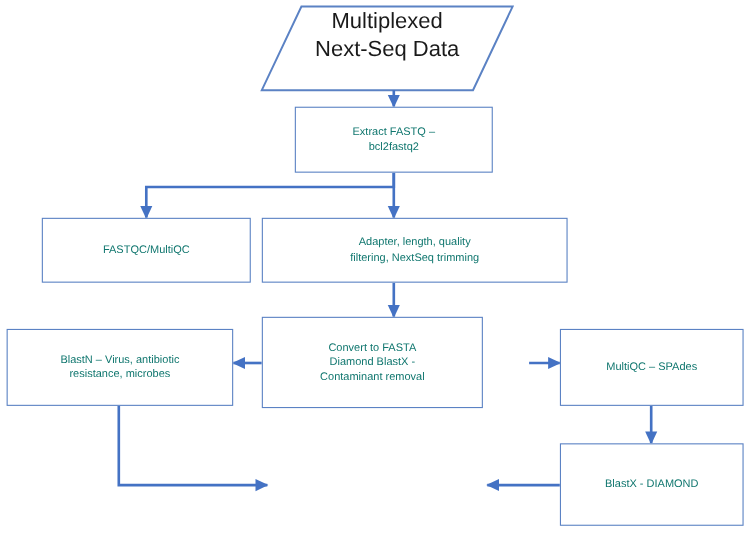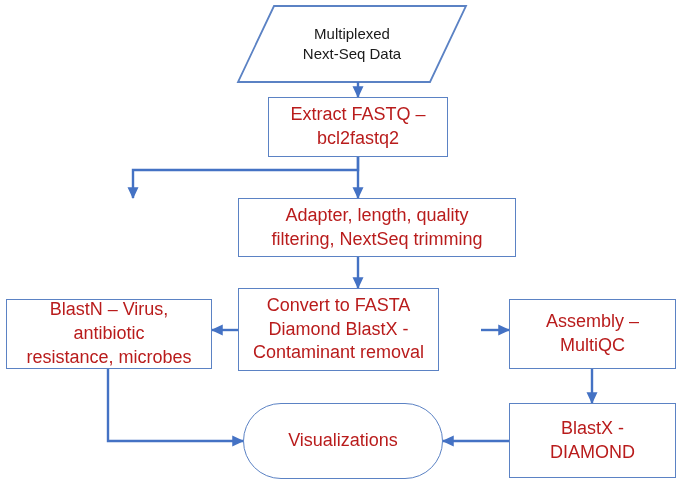--- a/index.html
+++ b/index.html
@@ -24,45 +24,44 @@
     width: 682px;
     height: 487px;
   }
   .node {
     position: absolute;
     box-sizing: border-box;
     display: flex;
     align-items: center;
     justify-content: center;
     text-align: center;
-    color: #b91c1c;
-    font-size: 18px;
+    color: #0f766e;
+    font-size: 10px;
     line-height: 1.32;
     background: #ffffff;
     border: 1.6px solid #5b82c4;
     z-index: 2;
   }
   .node .lbl {
     display: block;
     padding: 0 6px;
     white-space: pre-line;
   }
   .node.pill {
     border-radius: 999px;
   }
   .para-text {
     position: absolute;
     z-index: 3;
     text-align: center;
     color: #1a1a1a;
-    font-size: 15px;
+    font-size: 20px;
     line-height: 1.32;
     white-space: pre-line;
     display: flex;
-    align-items: center;
     justify-content: center;
   }
 </style>
 </head>
 <body>
 
 <div id="canvas">
 
   <svg class="svg-layer" viewBox="0 0 682 487" xmlns="http://www.w3.org/2000/svg">
     <defs>
@@ -95,42 +94,42 @@
   <div class="para-text" style="left:238px; top:6px; width:228px; height:76px;">
     <span class="lbl">Multiplexed
 Next-Seq Data</span>
   </div>
 
   <div class="node" style="left:268px; top:97px; width:180px; height:60px;">
     <span class="lbl">Extract FASTQ –
 bcl2fastq2</span>
   </div>
 
+  <div class="node" style="left:38px; top:198px; width:190px; height:59px;">
+    <span class="lbl">FASTQC/MultiQC</span>
+  </div>
 
   <div class="node" style="left:238px; top:198px; width:278px; height:59px;">
     <span class="lbl">Adapter, length, quality
 filtering, NextSeq trimming</span>
   </div>
 
   <div class="node" style="left:6px; top:299px; width:206px; height:70px;text-align:center;">
     <span class="lbl">BlastN – Virus, antibiotic
 resistance, microbes</span>
   </div>
 
   <div class="node" style="left:238px; top:288px; width:201px; height:83px;">
     <span class="lbl">Convert to FASTA
 Diamond BlastX -
 Contaminant removal</span>
   </div>
 
   <div class="node" style="left:509px; top:299px; width:167px; height:70px;">
-    <span class="lbl">Assembly – MultiQC</span>
+    <span class="lbl">MultiQC – SPAdes</span>
   </div>
 
   <div class="node" style="left:509px; top:403px; width:167px; height:75px;justify-content:center;">
     <span class="lbl">BlastX - DIAMOND</span>
   </div>
 
-  <div class="node pill" style="left:243px; top:403px; width:200px; height:76px;">
-    <span class="lbl">Visualizations</span>
-  </div>
 
 </div>
 
 </body></html>

